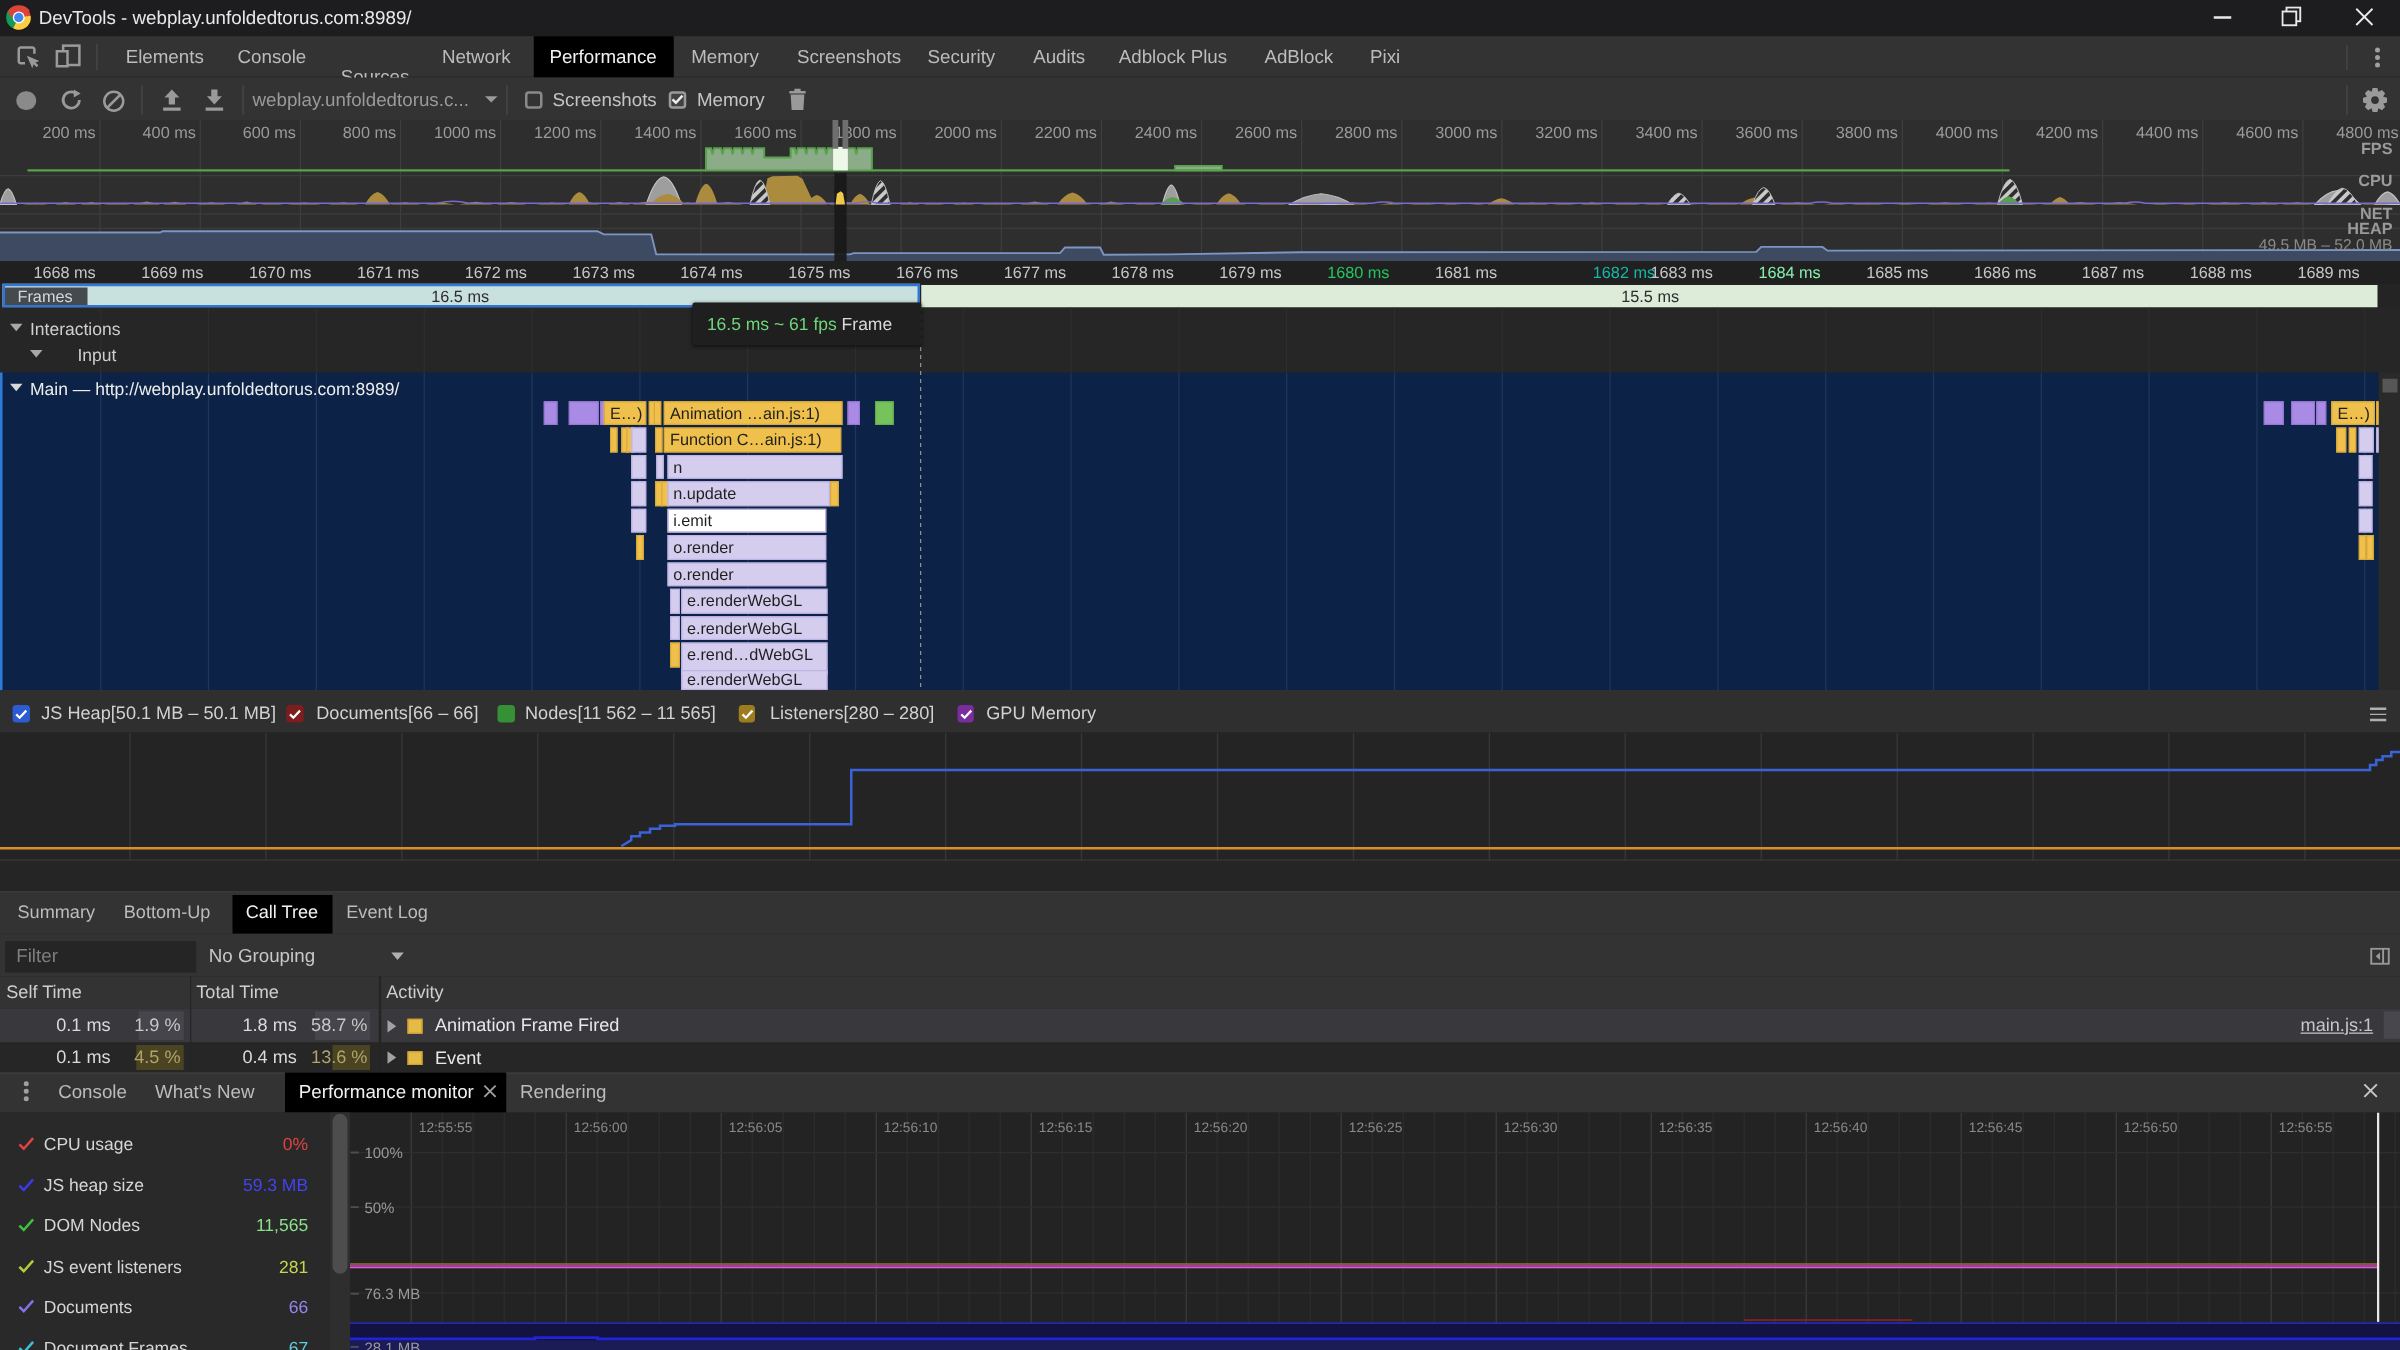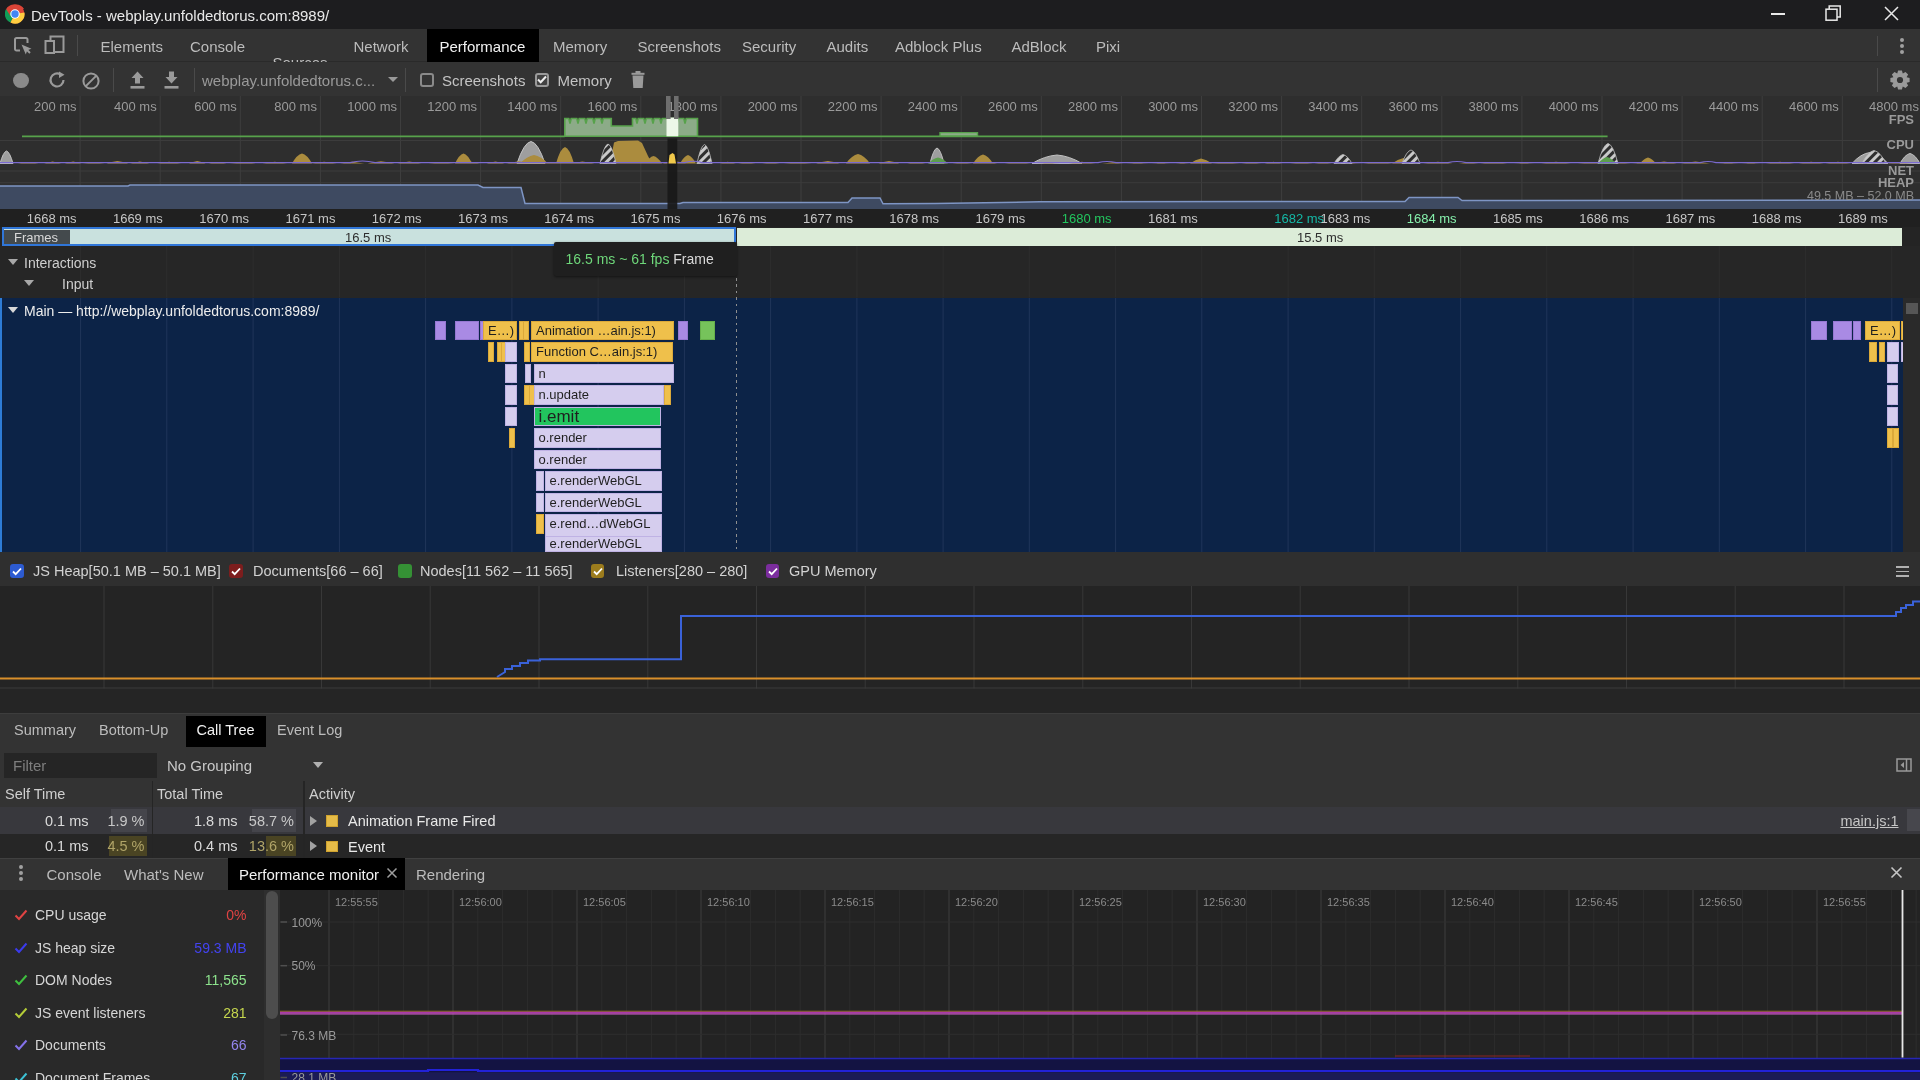--- a/index.html
+++ b/index.html
@@ -302,21 +302,21 @@
 <div style="position:absolute;left:524.5px;top:363.5px;width:2.5px;height:19.5px;background:#d5cdee;border:1px solid #bfb2e4;font-size:13px;line-height:19.5px;color:#1f1f1f;padding-left:4px;overflow:hidden;white-space:nowrap;"></div>
 <div style="position:absolute;left:533.5px;top:363.5px;width:140px;height:19.5px;background:#d5cdee;border:1px solid #bfb2e4;font-size:13px;line-height:19.5px;color:#1f1f1f;padding-left:4px;overflow:hidden;white-space:nowrap;"><span style="position:relative;top:-1px">n</span></div>
 <div style="position:absolute;left:1886.5px;top:363.5px;width:11.5px;height:19.5px;background:#d5cdee;border:1px solid #bfb2e4;font-size:13px;line-height:19.5px;color:#1f1f1f;padding-left:4px;overflow:hidden;white-space:nowrap;"></div>
 <div style="position:absolute;left:504.5px;top:385px;width:12px;height:19.5px;background:#d5cdee;border:1px solid #bfb2e4;font-size:13px;line-height:19.5px;color:#1f1f1f;padding-left:4px;overflow:hidden;white-space:nowrap;"></div>
 <div style="position:absolute;left:524px;top:385px;width:3px;height:19.5px;background:#efc04b;border:1px solid #dba93a;font-size:13px;line-height:19.5px;color:#1f1f1f;padding-left:4px;overflow:hidden;white-space:nowrap;"></div>
 <div style="position:absolute;left:528.5px;top:385px;width:2px;height:19.5px;background:#efc04b;border:1px solid #dba93a;font-size:13px;line-height:19.5px;color:#1f1f1f;padding-left:4px;overflow:hidden;white-space:nowrap;"></div>
 <div style="position:absolute;left:533.5px;top:385px;width:130px;height:19.5px;background:#d5cdee;border:1px solid #bfb2e4;font-size:13px;line-height:19.5px;color:#1f1f1f;padding-left:4px;overflow:hidden;white-space:nowrap;"><span style="position:relative;top:-1px">n.update</span></div>
 <div style="position:absolute;left:664px;top:385px;width:6.5px;height:19.5px;background:#efc04b;border:1px solid #dba93a;font-size:13px;line-height:19.5px;color:#1f1f1f;padding-left:4px;overflow:hidden;white-space:nowrap;"></div>
 <div style="position:absolute;left:1886.5px;top:385px;width:11.5px;height:19.5px;background:#d5cdee;border:1px solid #bfb2e4;font-size:13px;line-height:19.5px;color:#1f1f1f;padding-left:4px;overflow:hidden;white-space:nowrap;"></div>
 <div style="position:absolute;left:504.5px;top:406.5px;width:12px;height:19.5px;background:#d5cdee;border:1px solid #bfb2e4;font-size:13px;line-height:19.5px;color:#1f1f1f;padding-left:4px;overflow:hidden;white-space:nowrap;"></div>
-<div style="position:absolute;left:533.5px;top:406.5px;width:127px;height:19.5px;background:#22c55e;border:1px solid #bfb2e4;font-size:17px;line-height:19.5px;color:#1f1f1f;padding-left:4px;overflow:hidden;white-space:nowrap;"><span style="position:relative;top:-1px">i.emit</span></div>
+<div style="position:absolute;left:533.5px;top:406.5px;width:127px;height:19.5px;background:#ffffff;border:1px solid #bfb2e4;font-size:13px;line-height:19.5px;color:#1f1f1f;padding-left:4px;overflow:hidden;white-space:nowrap;"><span style="position:relative;top:-1px">i.emit</span></div>
 <div style="position:absolute;left:1886.5px;top:406.5px;width:11.5px;height:19.5px;background:#d5cdee;border:1px solid #bfb2e4;font-size:13px;line-height:19.5px;color:#1f1f1f;padding-left:4px;overflow:hidden;white-space:nowrap;"></div>
 <div style="position:absolute;left:508.5px;top:428px;width:6.5px;height:19.5px;background:#efc04b;border:1px solid #dba93a;font-size:13px;line-height:19.5px;color:#1f1f1f;padding-left:4px;overflow:hidden;white-space:nowrap;"></div>
 <div style="position:absolute;left:533.5px;top:428px;width:127px;height:19.5px;background:#d5cdee;border:1px solid #bfb2e4;font-size:13px;line-height:19.5px;color:#1f1f1f;padding-left:4px;overflow:hidden;white-space:nowrap;"><span style="position:relative;top:-1px">o.render</span></div>
 <div style="position:absolute;left:1886.5px;top:428px;width:4.5px;height:19.5px;background:#efc04b;border:1px solid #dba93a;font-size:13px;line-height:19.5px;color:#1f1f1f;padding-left:4px;overflow:hidden;white-space:nowrap;"></div>
 <div style="position:absolute;left:1892.5px;top:428px;width:3.5px;height:19.5px;background:#efc04b;border:1px solid #dba93a;font-size:13px;line-height:19.5px;color:#1f1f1f;padding-left:4px;overflow:hidden;white-space:nowrap;"></div>
 <div style="position:absolute;left:533.5px;top:449.5px;width:127.5px;height:19.5px;background:#d5cdee;border:1px solid #bfb2e4;font-size:13px;line-height:19.5px;color:#1f1f1f;padding-left:4px;overflow:hidden;white-space:nowrap;"><span style="position:relative;top:-1px">o.render</span></div>
 <div style="position:absolute;left:535.5px;top:471px;width:8.5px;height:19.5px;background:#d5cdee;border:1px solid #bfb2e4;font-size:13px;line-height:19.5px;color:#1f1f1f;padding-left:4px;overflow:hidden;white-space:nowrap;"></div>
 <div style="position:absolute;left:544.5px;top:471px;width:117px;height:19.5px;background:#d5cdee;border:1px solid #bfb2e4;font-size:13px;line-height:19.5px;color:#1f1f1f;padding-left:4px;overflow:hidden;white-space:nowrap;"><span style="position:relative;top:-1px">e.renderWebGL</span></div>
 <div style="position:absolute;left:535.5px;top:492.5px;width:8.5px;height:19.5px;background:#d5cdee;border:1px solid #bfb2e4;font-size:13px;line-height:19.5px;color:#1f1f1f;padding-left:4px;overflow:hidden;white-space:nowrap;"></div>
 <div style="position:absolute;left:544.5px;top:492.5px;width:117px;height:19.5px;background:#d5cdee;border:1px solid #bfb2e4;font-size:13px;line-height:19.5px;color:#1f1f1f;padding-left:4px;overflow:hidden;white-space:nowrap;"><span style="position:relative;top:-1px">e.renderWebGL</span></div>

